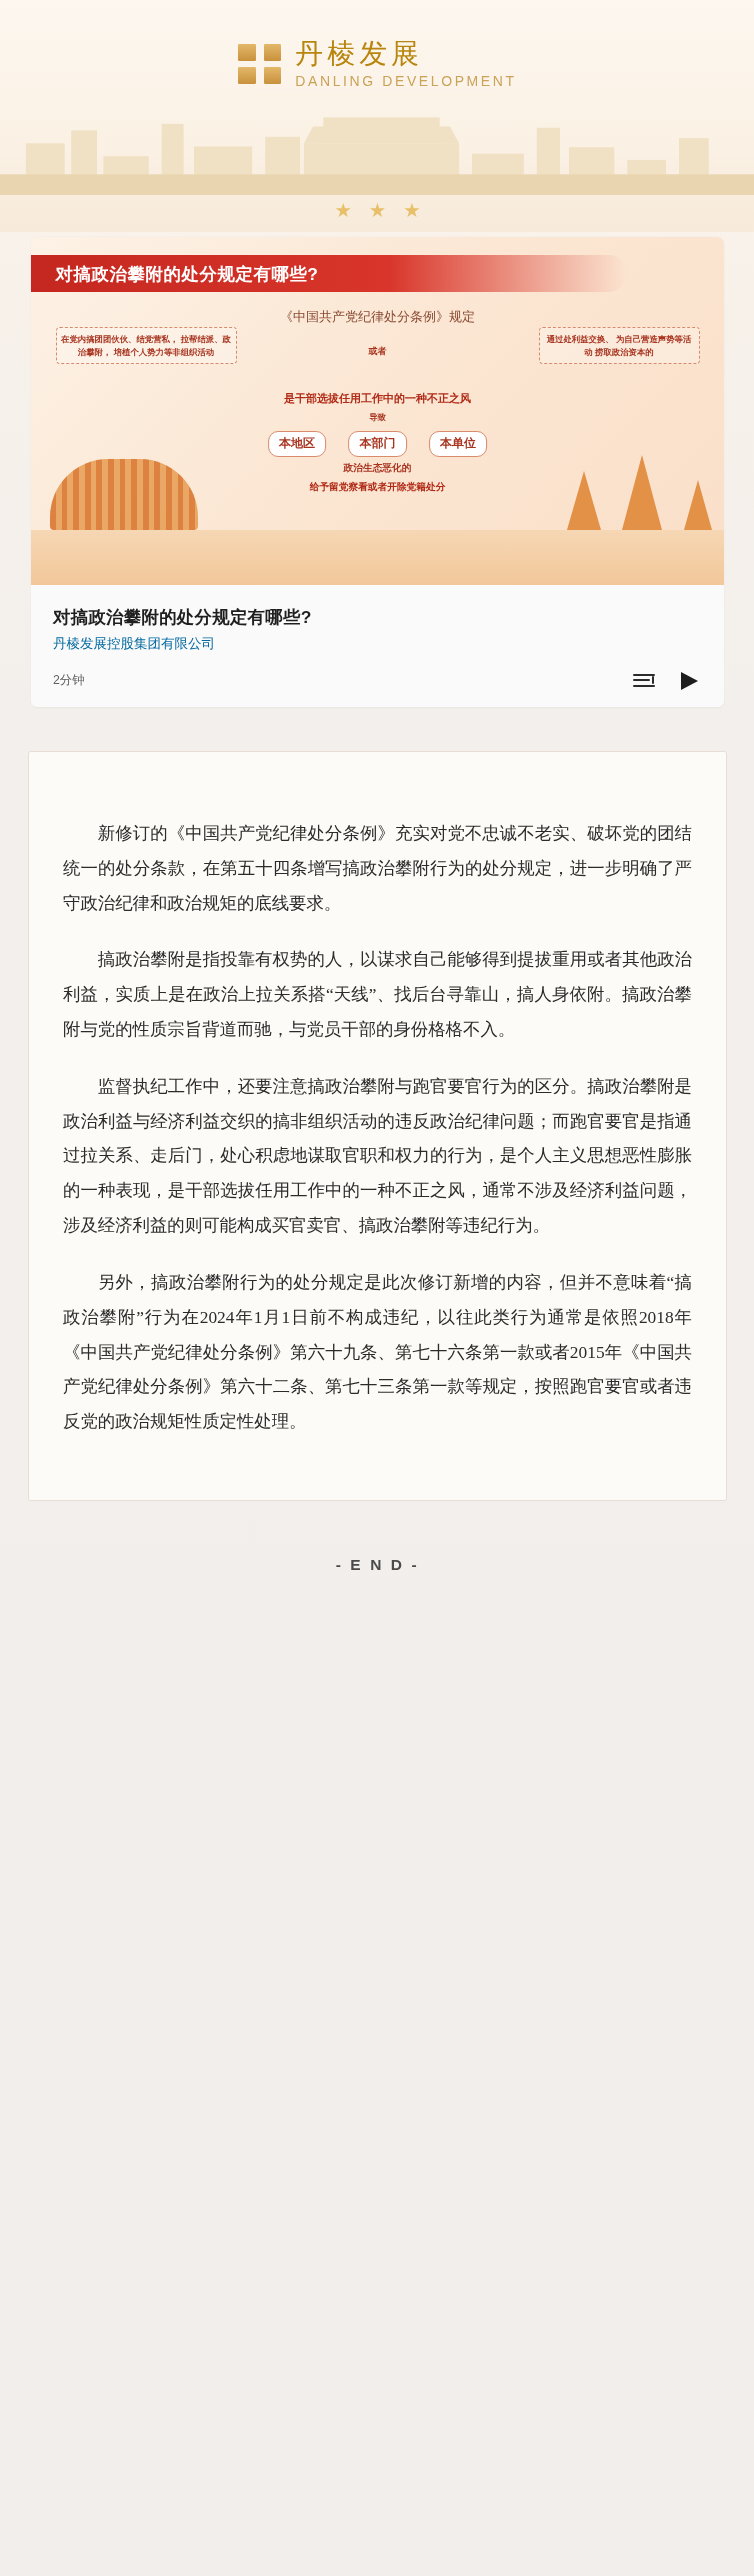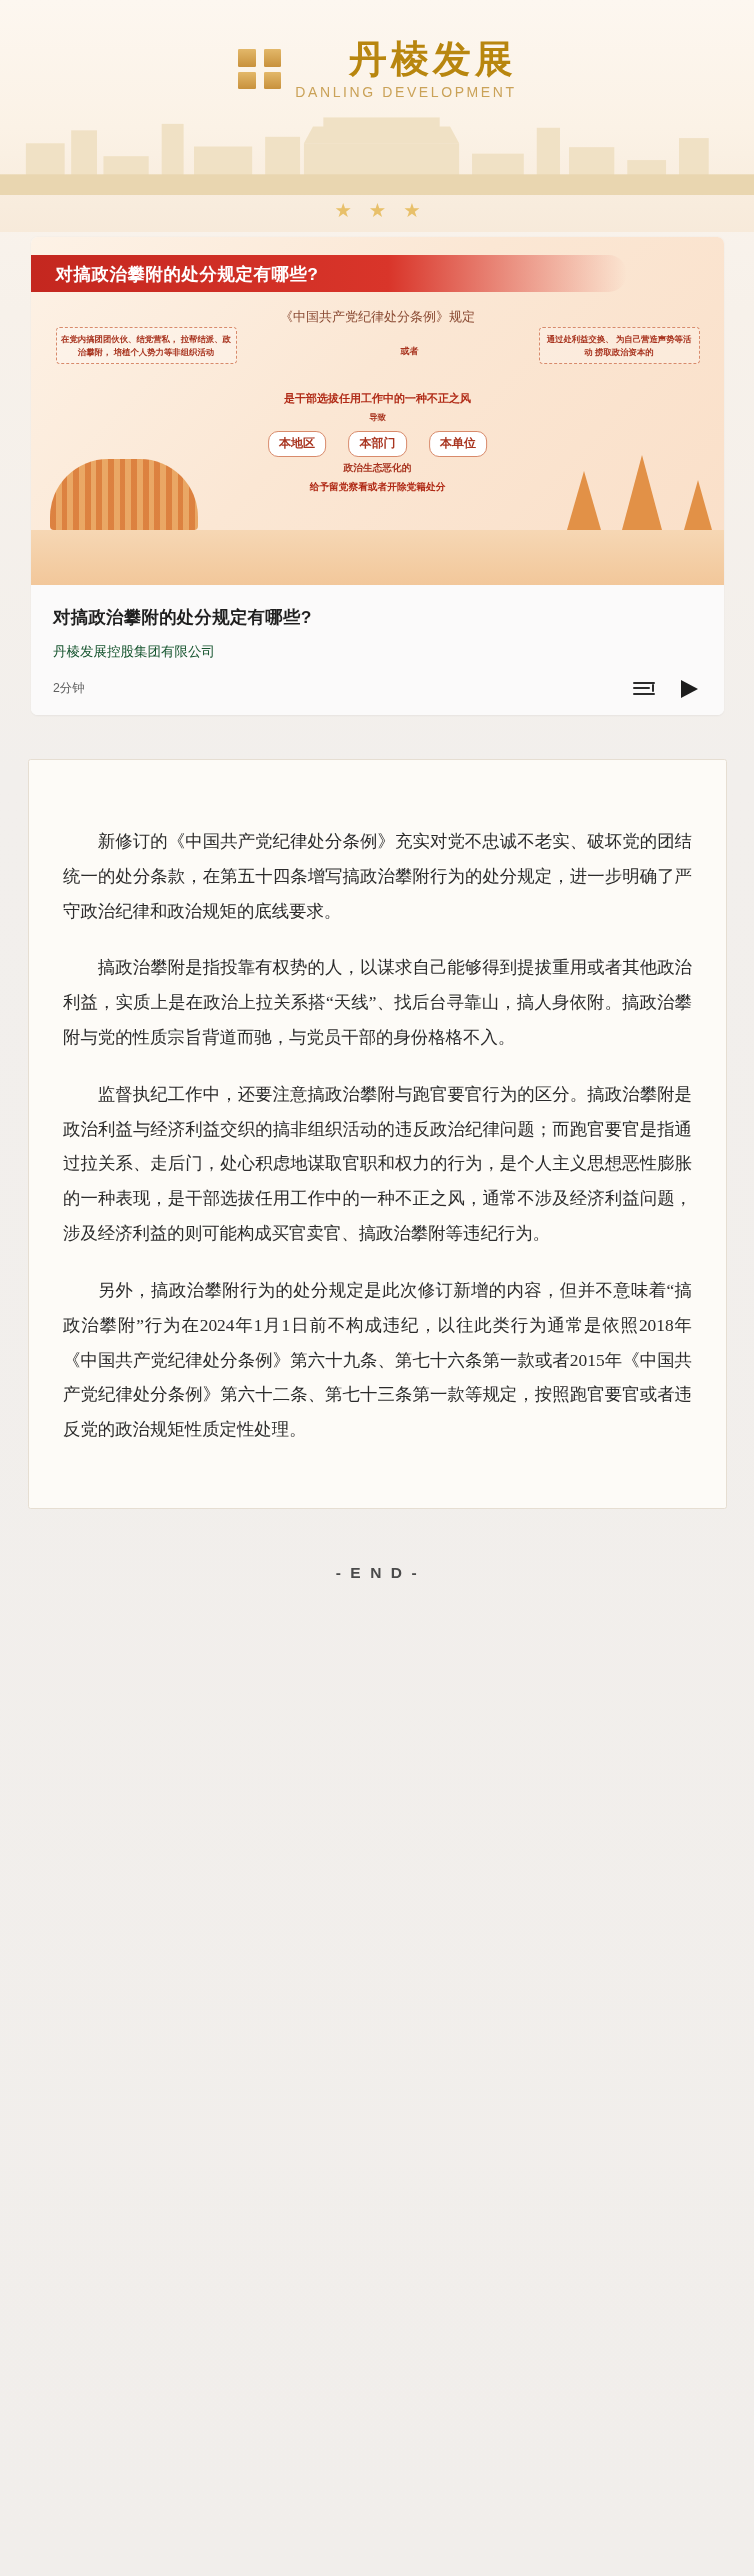--- a/index.html
+++ b/index.html
@@ -46,27 +46,26 @@
     position: absolute;
     background: linear-gradient(180deg, #e3b86a, #c8913c);
     border-radius: 1.3px;
   }
   .lm1 { left: 0; top: 0; width: 17.4px; height: 17.4px; }
   .lm2 { right: 0; top: 0; width: 17.4px; height: 17.4px; }
   .lm3 { left: 0; bottom: 0; width: 17.4px; height: 17.4px; }
   .lm4 { right: 0; bottom: 0; width: 17.4px; height: 17.4px; }
   .logo-text { text-align: left; }
   .logo-title {
-    font-size: 38px;
+    font-size: 28px;
     letter-spacing: 3.9px;
     color: #b8860f;
-    font-weight: 700;
+    font-weight: 400;
     font-family: "Liberation Serif", "DejaVu Serif", serif;
     line-height: 1.1;
-    text-align: right;
   }
   .logo-sub {
     font-size: 14px;
     letter-spacing: 2.6px;
     color: #caa258;
     margin-top: 3px;
     text-align: center;
   }
   .skyline {
     position: absolute;
@@ -144,21 +143,20 @@
   }
   .cbox.left { left: 24.5px; top: 90px; width: 181px; }
   .cbox.right { right: 24.5px; top: 90px; width: 161px; }
   .cbox-or {
     position: absolute;
     left: 50%; top: 108px;
     transform: translateX(-50%);
     font-size: 9px;
     color: #a8341f;
     font-weight: 700;
-    margin-left: 32px;
   }
   .cline {
     position: absolute;
     left: 50%; transform: translateX(-50%);
     text-align: center;
     color: #a8341f;
     font-weight: 700;
   }
   .cline1 { top: 154px; font-size: 11px; color: #b02a16; }
   .cline2 { top: 175px; font-size: 8.4px; }
@@ -212,23 +210,23 @@
     padding: 19.4px 22px 17px 22px;
     background: #fbfafa;
   }
   .meta-title {
     font-size: 17.4px;
     color: #1f1f1f;
     font-weight: 700;
     letter-spacing: 0.3px;
   }
   .meta-org {
-    margin-top: 14px;
+    margin-top: 6px;
     font-size: 13.5px;
-    color: #14532d;
+    color: #0369a1;
   }
   .meta-bottom {
     margin-top: 19.4px;
     display: flex;
     align-items: center;
     justify-content: space-between;
   }
   .meta-dur { font-size: 12.3px; color: #606060; }
   .meta-actions { display: flex; align-items: center; gap: 26px; padding-right: 3.9px; }
   .icon-list { width: 22px; height: 17px; position: relative; }

